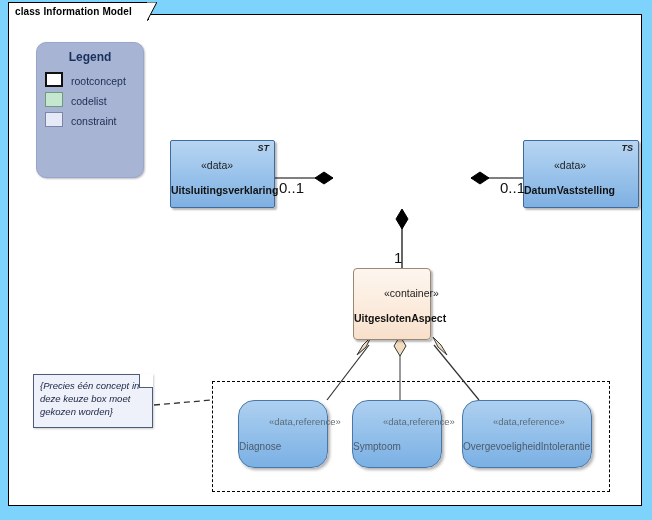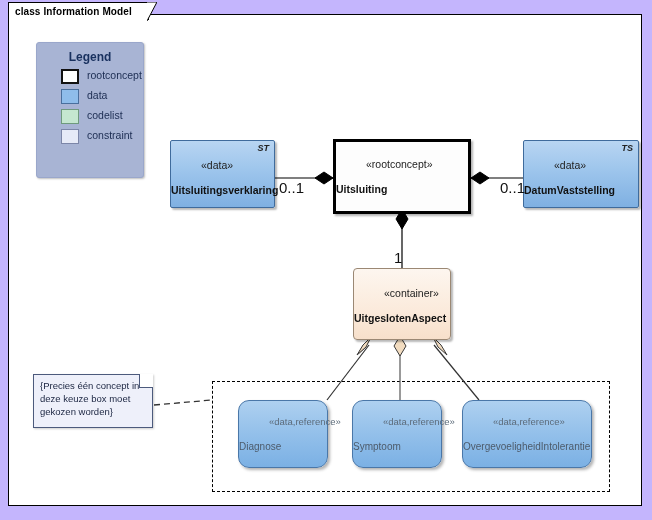--- a/index.html
+++ b/index.html
@@ -7,21 +7,21 @@
     padding: 0;
     background: #ffffff;
   }
   body {
     font-family: "Liberation Sans", sans-serif;
   }
   #canvas {
     position: relative;
     width: 652px;
     height: 520px;
-    background: #c4b5fd;
+    background: #7dd3fc;
     overflow: hidden;
   }
   
   #frame {
     position: absolute;
     left: 8px;
     top: 14px;
     width: 634px;
     height: 492px;
     border: 1px solid #000000;
@@ -57,36 +57,36 @@
   }
   
   #legend {
     position: absolute;
     left: 36px;
     top: 42px;
     width: 108px;
     height: 136px;
     background: #a8b4d4;
     border: 1px solid #9aa7cb;
-    border-radius: 3px;
+    border-radius: 10px;
     box-sizing: border-box;
     box-shadow: 1px 1px 2px rgba(0,0,0,0.25);
   }
   #legend .legend-title {
     text-align: center;
     font-size: 12px;
     font-weight: bold;
     color: #18305e;
     margin-top: 7px;
     margin-bottom: 5px;
   }
   .legend-row {
     display: flex;
-    align-items: flex-start;
-    margin: 0 0 2px 24px;
+    align-items: flex-end;
+    margin: 0 0 2px 8px;
     height: 18px;
   }
   .legend-swatch {
     width: 18px;
     height: 15px;
     box-sizing: border-box;
     border: 1px solid #4a5a7a;
     margin-right: 8px;
     flex: 0 0 auto;
   }
@@ -145,21 +145,21 @@
   .box-container {
     background: linear-gradient(to bottom, #fdf6ef 0%, #fbeadb 60%, #f7e0cb 100%);
     border: 1px solid #9b8874;
     border-radius: 4px;
     box-shadow: 2px 2px 2px rgba(0,0,0,0.28);
   }
   
   .box-ref {
     background: linear-gradient(to bottom, #aed0f0 0%, #93c0ea 50%, #7bb0e4 100%);
     border: 1px solid #4a77a8;
-    border-radius: 11px;
+    border-radius: 16px;
     box-shadow: 2px 2px 3px rgba(0,0,0,0.3);
     padding-left: 25px;
   }
   .box-ref .stereo { color:#5c6b7a; font-size:9.5px; }
   .box-ref .cname  { color:#4d5b6b; font-weight:normal; font-size:10px; }
   .cls-inner {
     position: absolute;
     left: 0; right: 0;
     top: 18px;
   }
@@ -176,20 +176,21 @@
     border: 1px solid #4c5a7c;
     box-sizing: border-box;
     z-index: 6;
     box-shadow: 1px 1px 2px rgba(0,0,0,0.2);
   }
   #note .note-text {
     font-size: 9.5px;
     color: #1a2440;
     line-height: 13px;
     padding: 4px 6px 0 6px;
+    font-style: italic;
   }
   #note .fold {
     position: absolute;
     right: -1px;
     top: -1px;
     width: 13px;
     height: 13px;
     background: #ffffff;
     border-left: 1px solid #4c5a7c;
     border-bottom: 1px solid #4c5a7c;
@@ -265,57 +266,47 @@
   </svg>
 
   <div id="legend">
     <div class="legend-title">Legend</div>
 
     <div class="legend-row">
       <span class="legend-swatch rootconcept"></span>
       <span class="legend-label">rootconcept</span>
     </div>
     <div class="legend-row">
-      <span class="legend-swatch data"></span>
-      <span class="legend-label">data</span>
-    </div>
-    <div class="legend-row">
       <span class="legend-swatch codelist"></span>
       <span class="legend-label">codelist</span>
     </div>
     <div class="legend-row">
       <span class="legend-swatch constraint"></span>
       <span class="legend-label">constraint</span>
     </div>
   </div>
 
   <div class="clsbox box-data" style="left:170px; top:140px; width:105px; height:68px;">
     <span class="corner-tag">ST</span>
     <div class="cls-inner">
       <div class="stereo">«data»</div>
       <div class="cname">Uitsluitingsverklaring</div>
     </div>
   </div>
 
-  <div class="clsbox box-root" style="left:333px; top:139px; width:138px; height:75px;">
-    <div class="cls-inner root-inner">
-      <div class="stereo">«rootconcept»</div>
-      <div class="cname">Uitsluiting</div>
-    </div>
-  </div>
 
   <div class="clsbox box-data" style="left:523px; top:140px; width:116px; height:68px;">
     <span class="corner-tag">TS</span>
     <div class="cls-inner">
       <div class="stereo">«data»</div>
       <div class="cname">DatumVaststelling</div>
     </div>
   </div>
 
-  <div class="clsbox box-container" style="left:353px; top:268px; width:98px; height:72px;">
+  <div class="clsbox box-container" style="left:353px; top:268px; width:78px; height:72px;">
     <div class="cls-inner">
       <div class="stereo">«container»</div>
       <div class="cname">UitgeslotenAspect</div>
     </div>
   </div>
 
   <div id="choicebox"></div>
 
   <div class="clsbox box-ref" style="left:238px; top:400px; width:90px; height:68px;">
     <div class="cls-inner ref-inner">

